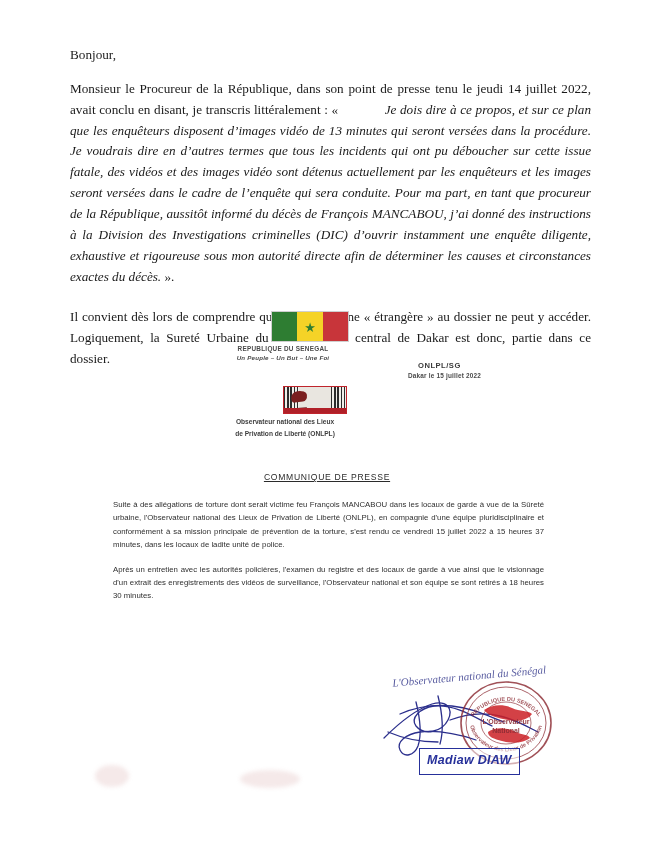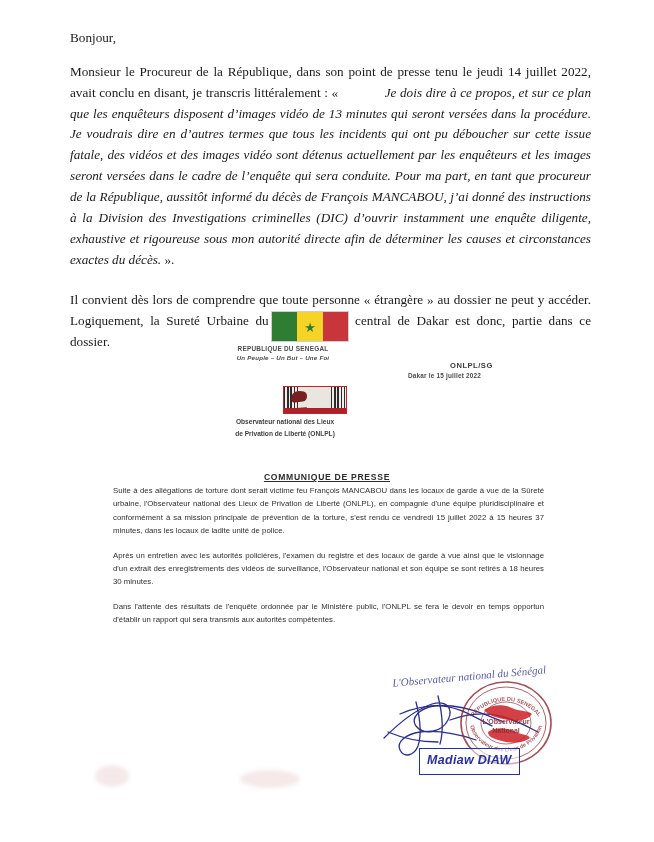--- a/index.html
+++ b/index.html
@@ -20,20 +20,21 @@
   .letter {
     position: absolute;
     left: 70px;
     top: 28px;
     width: 521px;
   }
   .greeting {
     font-size: 13.2px;
     line-height: 1.5;
     margin-bottom: 14px;
+    margin-top: 17px;
   }
   .para {
     font-size: 13.2px;
     line-height: 1.58;
     text-align: justify;
     margin-bottom: 15px;
   }
   .para .quote-it {
     font-style: italic;
     margin-left: 43px;
@@ -105,21 +106,20 @@
 
   .sg-line1 {
     position: absolute;
     left: 418px;
     top: 61px;
     font-family: "Liberation Sans", sans-serif;
     font-size: 7.6px;
     font-weight: bold;
     letter-spacing: 0.5px;
     color: #3a3a3a;
-    margin-left: 32px;
   }
   .sg-line2 {
     position: absolute;
     left: 408px;
     top: 72px;
     font-family: "Liberation Sans", sans-serif;
     font-size: 6.4px;
     font-weight: bold;
     letter-spacing: 0.2px;
     color: #4a4a4a;
@@ -203,29 +203,29 @@
 
   
   .pr-title {
     position: absolute;
     left: 0;
     top: 472px;
     width: 654px;
     text-align: center;
     font-family: "Liberation Sans", sans-serif;
     font-size: 8.6px;
-    font-weight: bold;
+    font-weight: normal;
     letter-spacing: 0.7px;
     color: #2b2b2b;
     text-decoration: underline;
   }
   .pr-body {
     position: absolute;
     left: 113px;
-    top: 484px;
+    top: 498px;
     width: 431px;
   }
   .pr-para {
     font-family: "Liberation Sans", sans-serif;
     font-size: 7.8px;
     line-height: 1.72;
     text-align: justify;
     color: #2f2f2f;
     margin-bottom: 11px;
   }
@@ -324,21 +324,20 @@
 
   <div class="onlpl-cap1"><span>Observateur national des Lieux</span></div>
   <div class="onlpl-cap2"><span>de Privation de Liberté (ONLPL)</span></div>
 </div>
 
 <div class="pr-title">COMMUNIQUE DE PRESSE</div>
 
 <div class="pr-body">
   <div class="pr-para">Suite à des allégations de torture dont serait victime feu François MANCABOU dans les locaux de garde à vue de la Sûreté urbaine, l'Observateur national des Lieux de Privation de Liberté (ONLPL), en compagnie d'une équipe pluridisciplinaire et conformément à sa mission principale de prévention de la torture, s'est rendu ce vendredi 15 juillet 2022 à 15 heures 37 minutes, dans les locaux de ladite unité de police.</div>
   <div class="pr-para">Après un entretien avec les autorités policières, l'examen du registre et des locaux de garde à vue ainsi que le visionnage d'un extrait des enregistrements des vidéos de surveillance, l'Observateur national et son équipe se sont retirés à 18 heures 30 minutes.</div>
-  <div class="pr-para">Dans l'attente des résultats de l'enquête ordonnée par le Ministère public, l'ONLPL se fera le devoir en temps opportun d'établir un rapport qui sera transmis aux autorités compétentes.</div>
 </div>
 
 <div class="sig-zone">
 
   <div class="sig-handwriting">L'Observateur national du Sénégal</div>
 
   <svg class="sig-svg" width="200" height="100">
     <g fill="none" stroke="#2b2f8c" stroke-width="1.3" stroke-linecap="round">
       <path d="M4,64 C18,50 34,36 52,30 C66,26 74,34 68,46 C62,58 44,62 36,52 C30,44 40,34 54,32 C76,30 96,44 112,52"></path>
       <path d="M20,40 C34,34 52,30 72,32 C92,34 108,42 124,48"></path>

